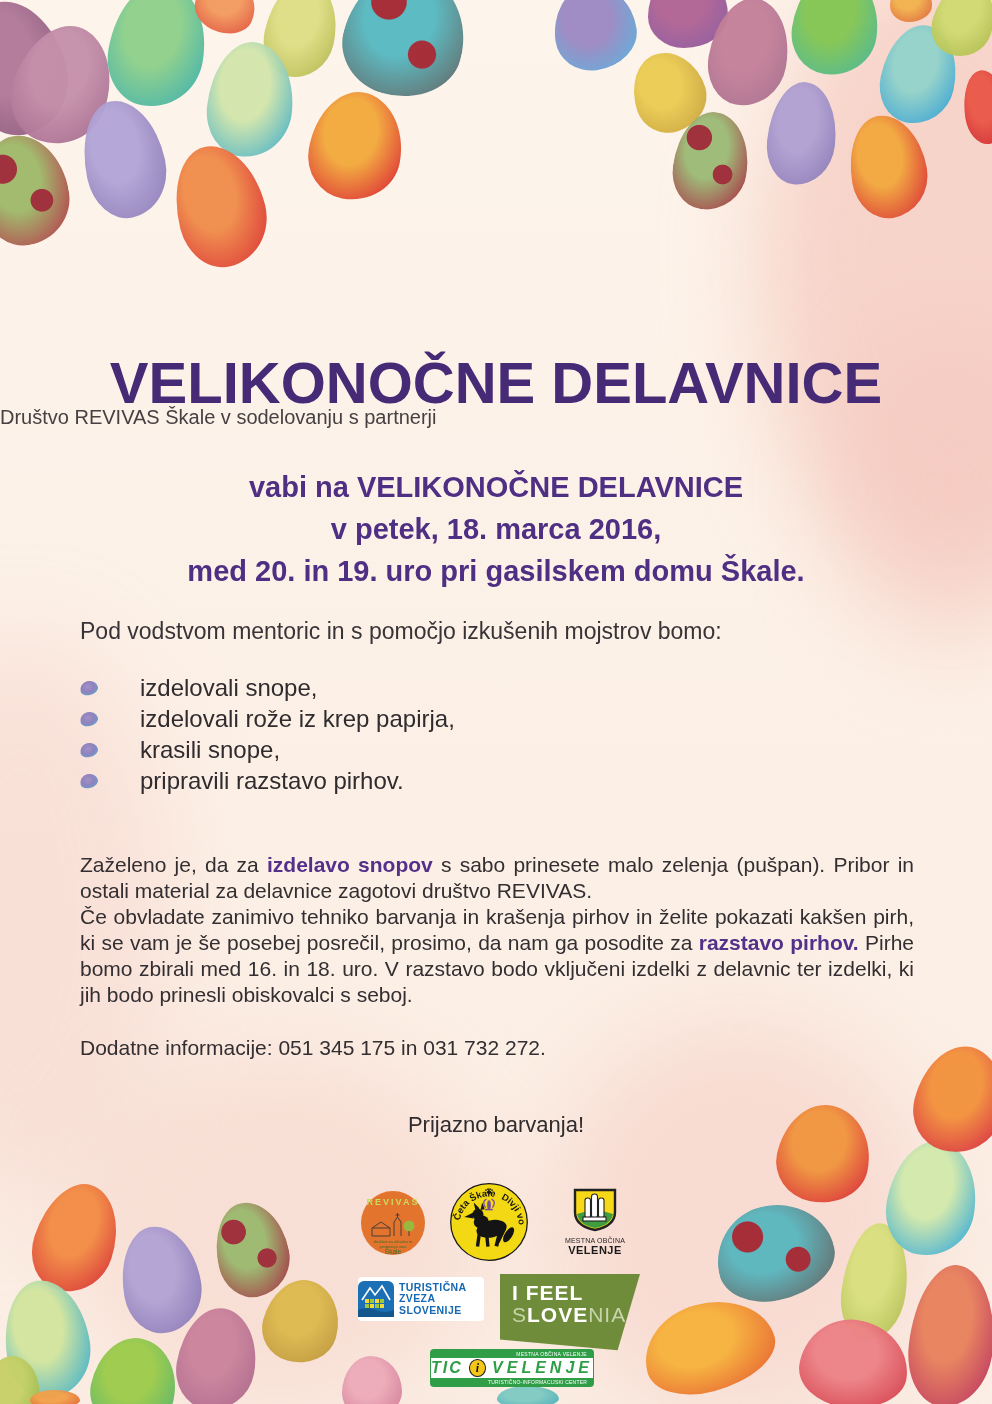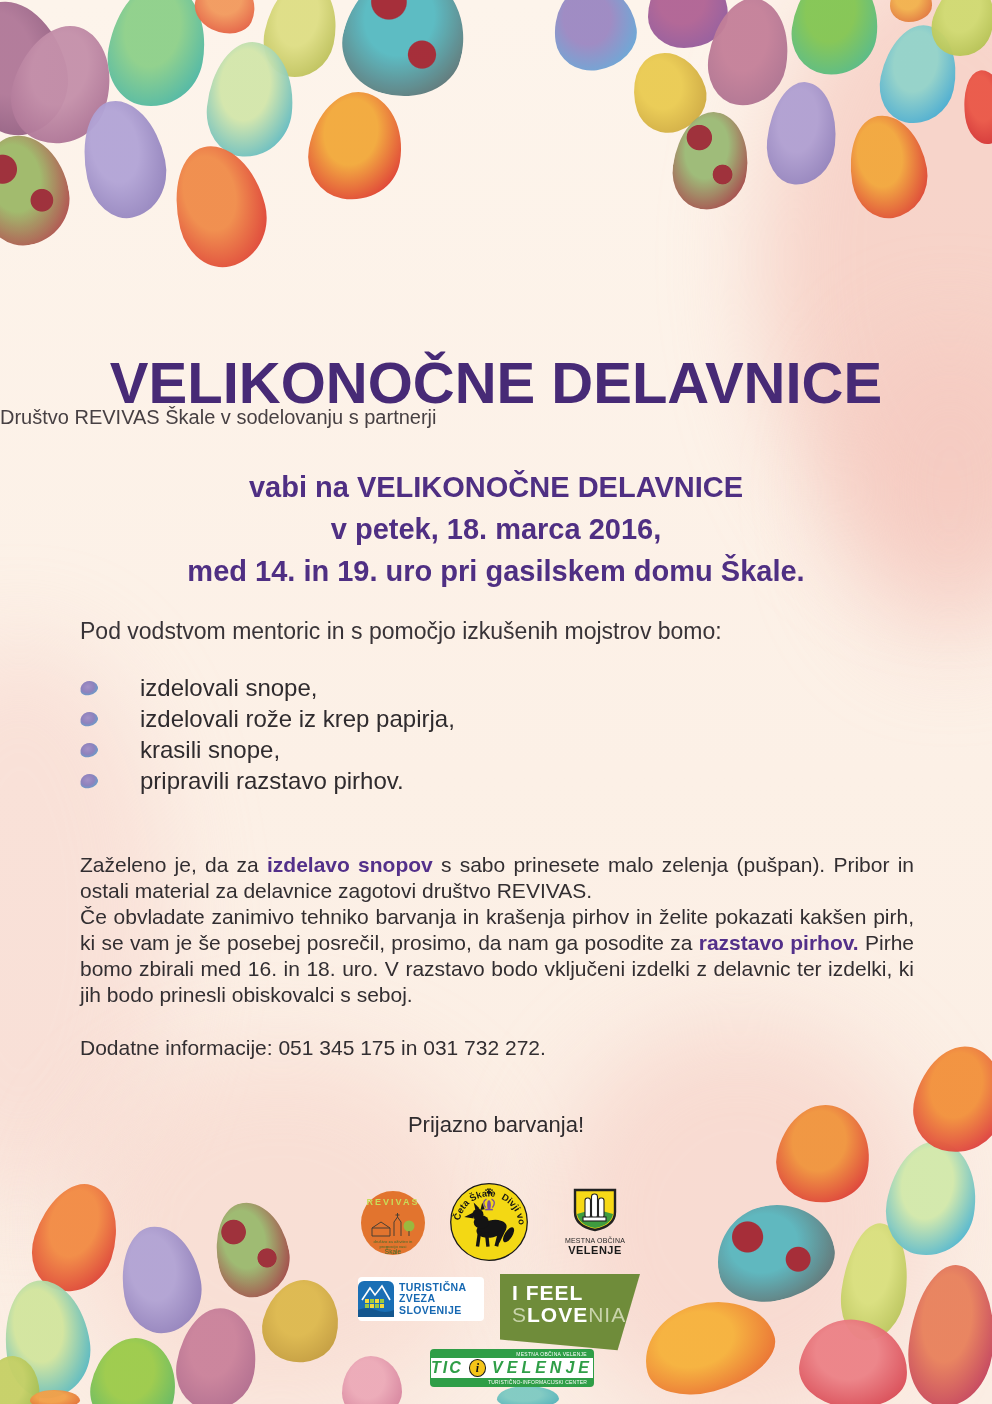--- a/index.html
+++ b/index.html
@@ -150,21 +150,21 @@
   </div>
 
   <div class="content">
     <h1 class="title">VELIKONOČNE DELAVNICE</h1>
 
     <div class="subtitle">Društvo REVIVAS Škale v sodelovanju s partnerji</div>
 
     <div class="invite">
       <div>vabi na VELIKONOČNE DELAVNICE</div>
       <div>v petek, 18. marca 2016,</div>
-      <div>med 14. in 19. uro pri gasilskem domu Škale.</div>
+      <div>med 20. in 19. uro pri gasilskem domu Škale.</div>
     </div>
 
     <div class="intro">Pod vodstvom mentoric in s pomočjo izkušenih mojstrov bomo:</div>
 
     <ul class="bullet-list">
       <li>
           <span class="egg-bullet"></span>
           <span>izdelovali snope,</span>
         </li>
       <li>

